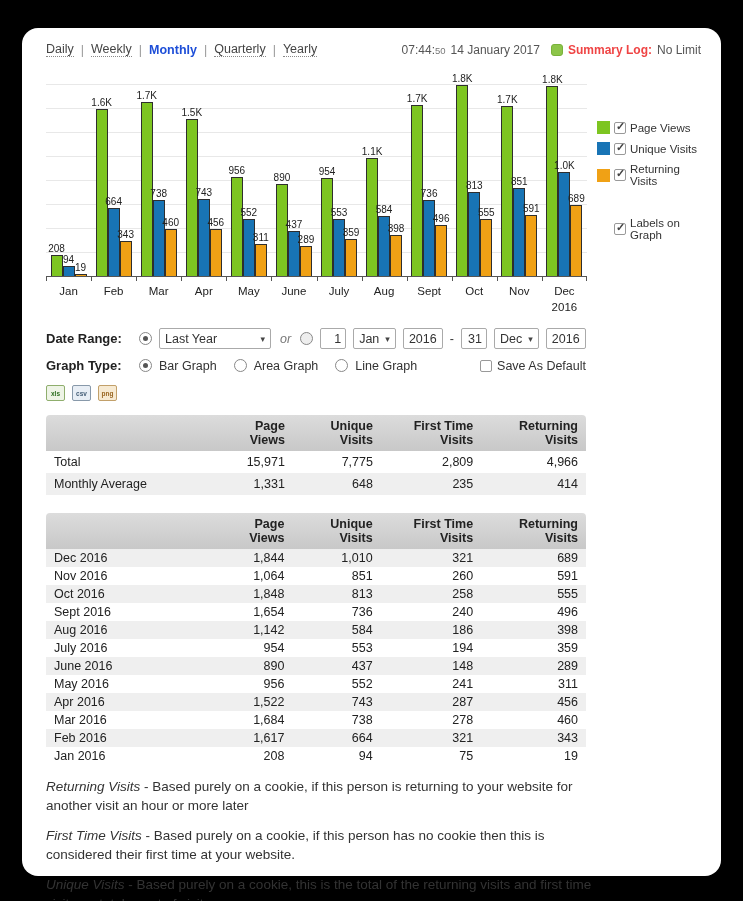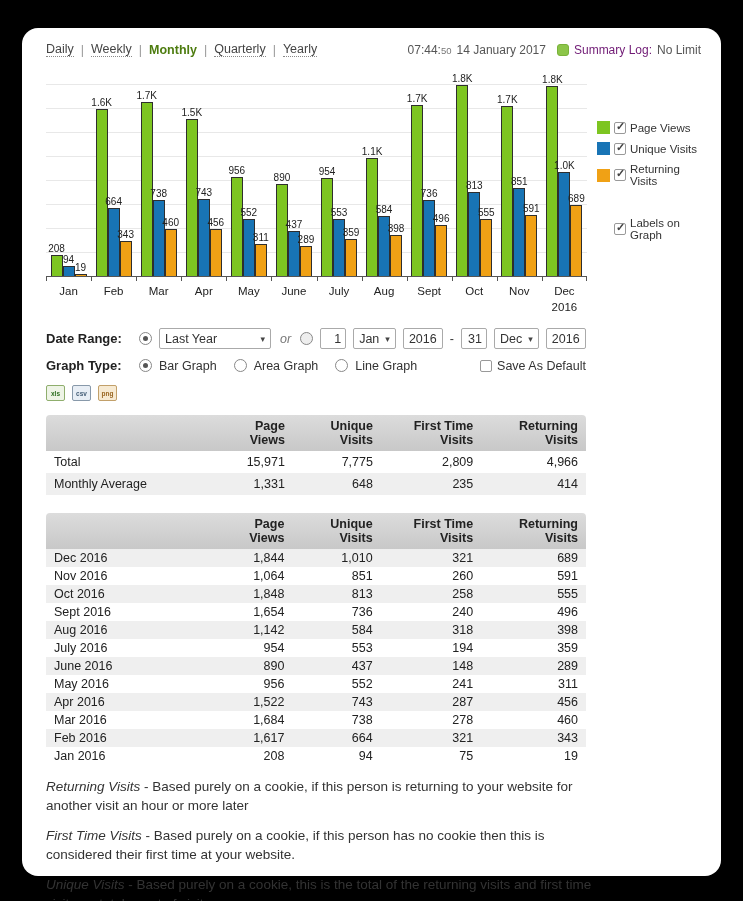--- a/index.html
+++ b/index.html
@@ -10,26 +10,26 @@
   }
   .card {
     position:absolute; left:22px; top:28px; width:699px; height:848px;
     background:#fff; border-radius:16px; padding:12px 20px 0 24px;
   }
 
   
   .topbar { display:flex; justify-content:space-between; align-items:center; margin-top:2px; }
   .nav { font-size:12.5px; color:#444; display:flex; align-items:center; gap:7px; }
   .nav a { color:#444; text-decoration:none; border-bottom:1px dotted #888; cursor:pointer; }
-  .nav a.active { font-weight:bold; color:#4d7c0f; border-bottom:none; }
+  .nav a.active { font-weight:bold; color:#1d4ed8; border-bottom:none; }
   .nav .sep { color:#999; }
   .topbar-right { display:flex; align-items:center; gap:5px; font-size:12px; color:#555; }
   .time .sec { font-size:9.5px; color:#777; }
   .loglevel-icon { width:12px; height:12px; background:#8CC549; border:1px solid #79b23a; border-radius:3px; display:inline-block; margin-left:6px; }
-  .log-label { font-weight:normal; color:#701a75; }
+  .log-label { font-weight:bold; color:#ef4444; }
 
   
   .chart-row { display:flex; margin-top:24px; }
   .plot-wrap { width:541px; }
   .plot {
     position:relative; height:196px; border-bottom:1px solid #555;
     background:repeating-linear-gradient(to top, #fff 0 23px, #e8e8e8 23px 24px);
     display:flex;
   }
   .group { flex:1; display:flex; align-items:flex-end; justify-content:center; }
@@ -438,21 +438,21 @@
           <td class="first">Sept 2016</td>
           <td>1,654</td>
           <td>736</td>
           <td>240</td>
           <td>496</td>
         </tr>
         <tr>
           <td class="first">Aug 2016</td>
           <td>1,142</td>
           <td>584</td>
-          <td>318</td>
+          <td>186</td>
           <td>398</td>
         </tr>
         <tr>
           <td class="first">July 2016</td>
           <td>954</td>
           <td>553</td>
           <td>194</td>
           <td>359</td>
         </tr>
         <tr>

